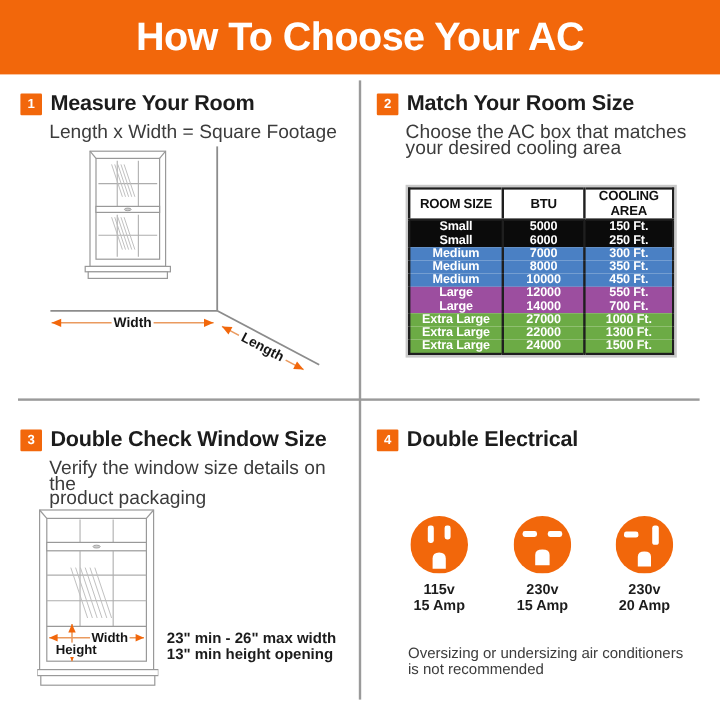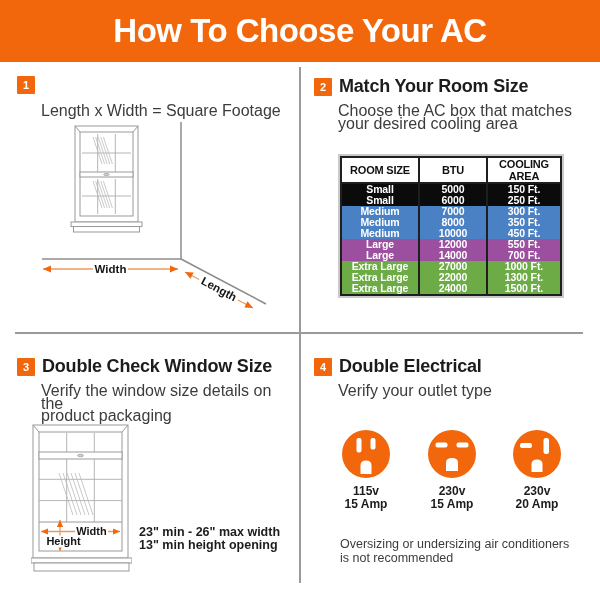--- a/index.html
+++ b/index.html
@@ -62,20 +62,21 @@
   <div class="header" style="background-color: rgb(242, 103, 11);">
     <div class="header-title">How To Choose Your AC</div>
   </div>
 
   <div class="v-divider"></div>
   <div class="h-divider"></div>
 
   <div class="section s1">
     <div class="sec-head">
       <div class="badge" style="background-color: rgb(242, 103, 11);">1</div>
+      <div class="sec-title">Measure Your Room</div>
     </div>
     <div class="subtitle">Length x Width = Square Footage</div>
 
     <svg class="room-svg" width="250" height="195" viewBox="0 0 250 195">
 
       <line class="floor" x1="151" y1="2" x2="151" y2="139"></line>
       <line class="floor" x1="12" y1="139" x2="151" y2="139"></line>
       <line class="floor" x1="151" y1="139" x2="236" y2="184"></line>
 
       <g>
@@ -260,21 +261,20 @@
       <div>23" min - 26" max width</div>
       <div>13" min height opening</div>
     </div>
   </div>
 
   <div class="section s4">
     <div class="sec-head">
       <div class="badge" style="background-color: rgb(242, 103, 11);">4</div>
       <div class="sec-title">Double Electrical</div>
     </div>
-    <div class="subtitle">Verify your outlet type</div>
 
     <div class="outlet outlet-1">
       <svg width="48" height="48" viewBox="0 0 48 48">
         <circle cx="24" cy="24" r="24" fill="#F2670B"></circle>
         <rect x="14.5" y="8" width="5" height="14.5" rx="2" fill="#fff"></rect>
         <rect x="28.5" y="8" width="5" height="11.5" rx="2" fill="#fff"></rect>
         <path d="M 18.5 44 L 18.5 35.5 Q 18.5 30.5 24 30.5 Q 29.5 30.5 29.5 35.5 L 29.5 44 Z" fill="#fff"></path>
       </svg>
       <div class="outlet-label">
         <div>115v</div>

